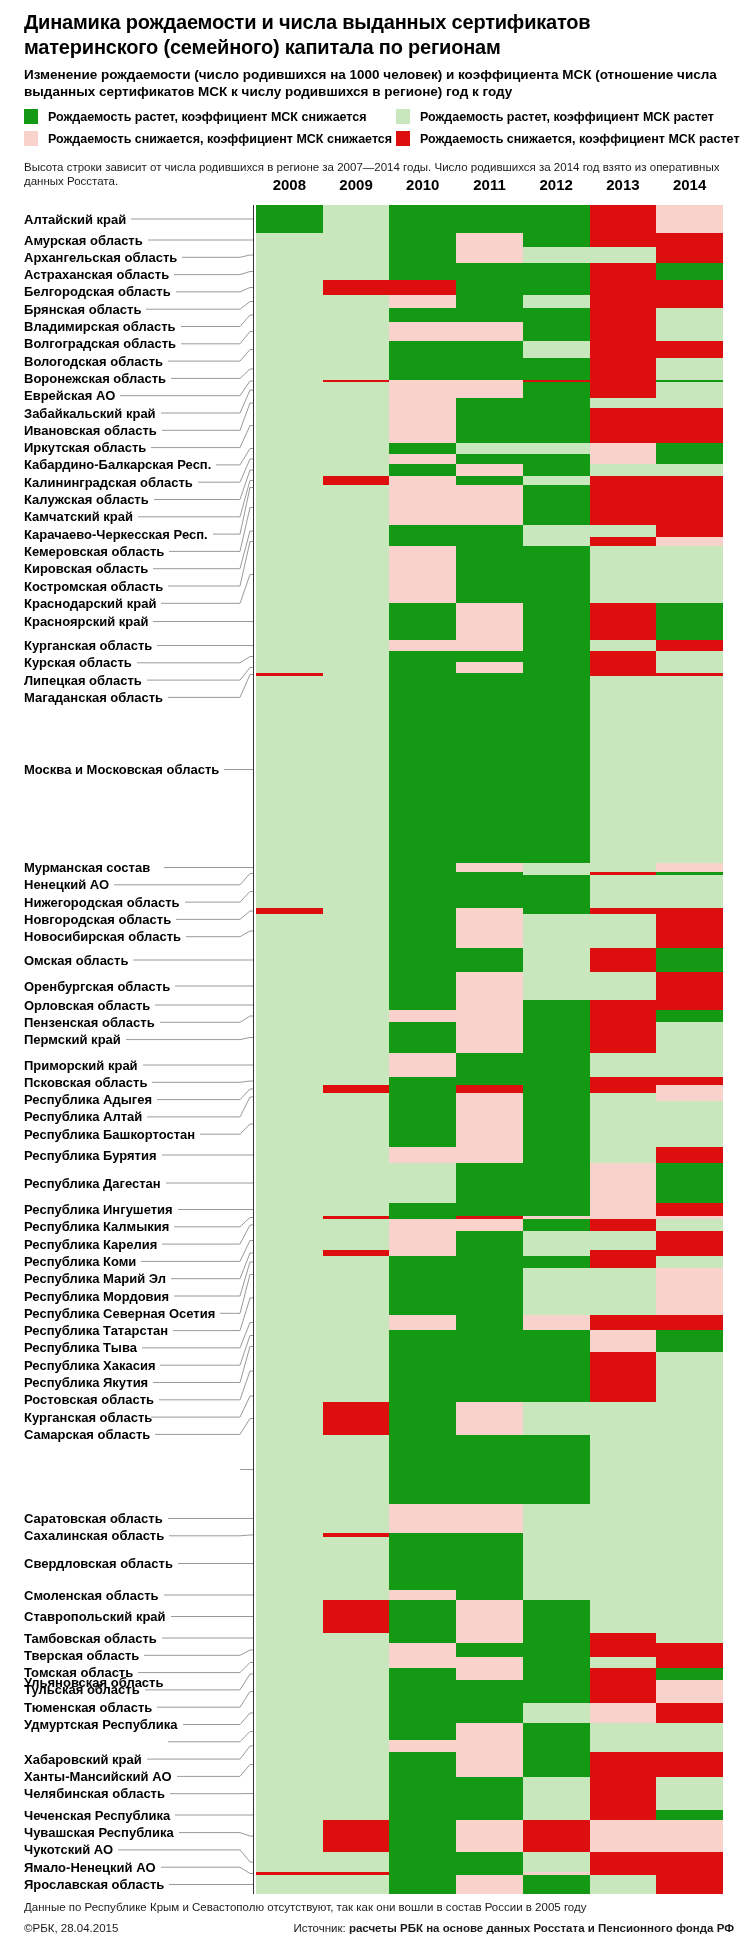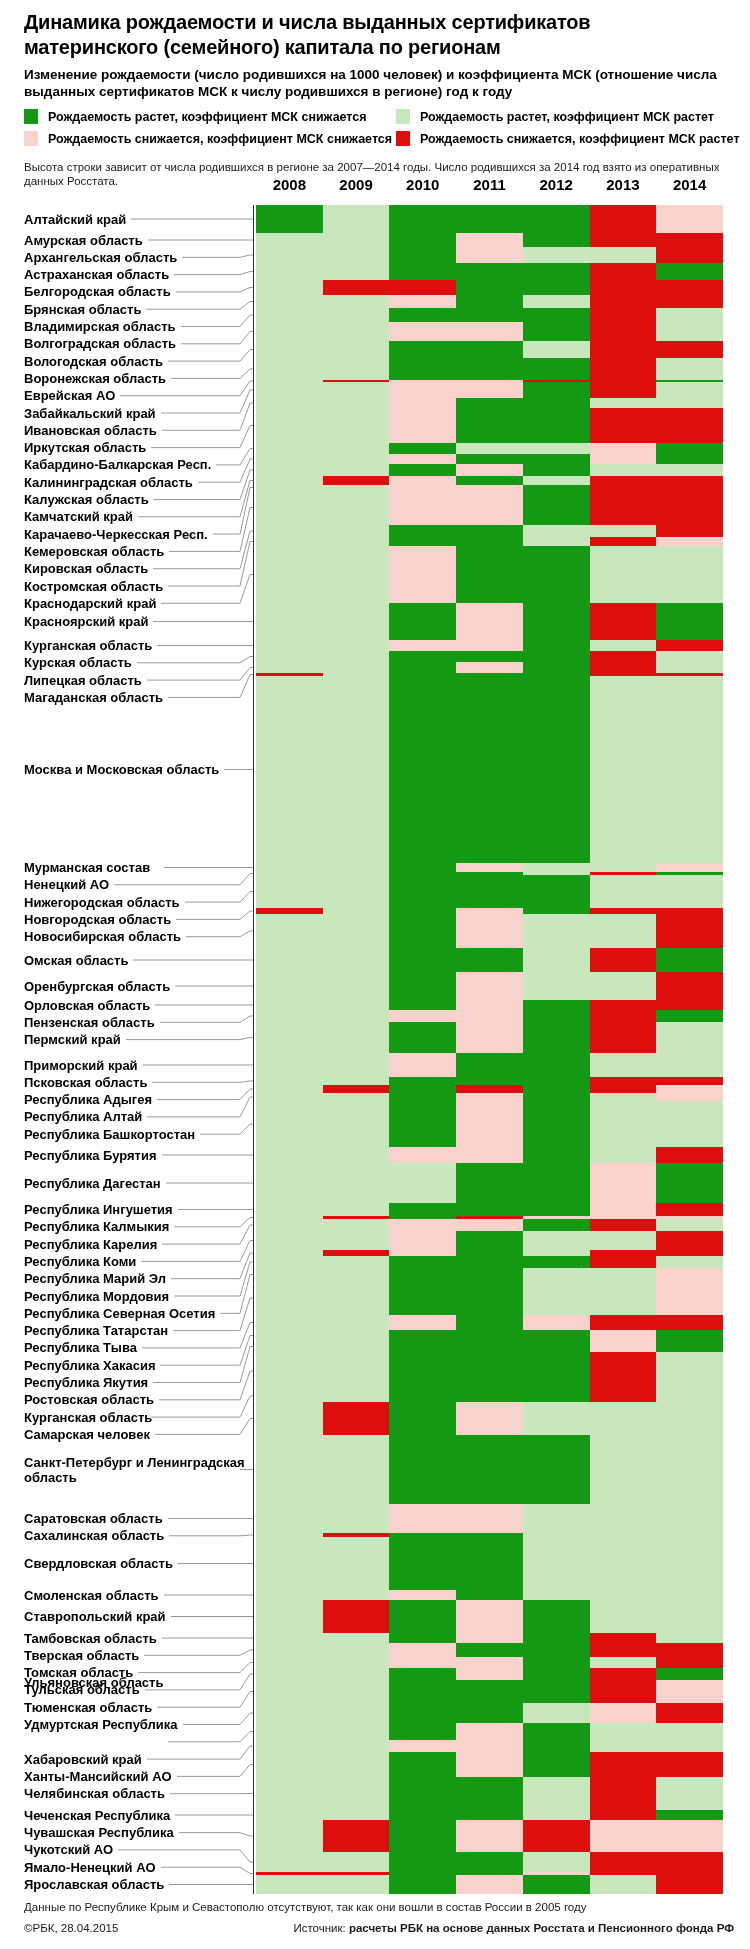--- a/index.html
+++ b/index.html
@@ -924,22 +924,21 @@
     <div class="region-label" style="top: 1048.9px;">Республика Коми</div>
     <div class="region-label" style="top: 1066.2px;">Республика Марий Эл</div>
     <div class="region-label" style="top: 1083.5px;">Республика Мордовия</div>
     <div class="region-label" style="top: 1100.8px;">Республика Северная Осетия</div>
     <div class="region-label" style="top: 1118.1px;">Республика Татарстан</div>
     <div class="region-label" style="top: 1135.4px;">Республика Тыва</div>
     <div class="region-label" style="top: 1152.7px;">Республика Хакасия</div>
     <div class="region-label" style="top: 1170px;">Республика Якутия</div>
     <div class="region-label" style="top: 1187.3px;">Ростовская область</div>
     <div class="region-label" style="top: 1204.6px;">Курганская область</div>
-    <div class="region-label" style="top: 1221.9px;">Самарская человек</div>
-    <div class="region-label" style="top: 1249.5px;">Санкт-Петербург и Ленинградская область</div>
+    <div class="region-label" style="top: 1221.9px;">Самарская область</div>
     <div class="region-label" style="top: 1306px;">Саратовская область</div>
     <div class="region-label" style="top: 1323.3px;">Сахалинская область</div>
     <div class="region-label" style="top: 1351px;">Свердловская область</div>
     <div class="region-label" style="top: 1382.5px;">Смоленская область</div>
     <div class="region-label" style="top: 1404px;">Ставропольский край</div>
     <div class="region-label" style="top: 1425.5px;">Тамбовская область</div>
     <div class="region-label" style="top: 1442.8px;">Тверская область</div>
     <div class="region-label" style="top: 1460.1px;">Томская область</div>
     <div class="region-label" style="top: 1477.4px;">Тульская область</div>
     <div class="region-label" style="top: 1494.7px;">Тюменская область</div>

